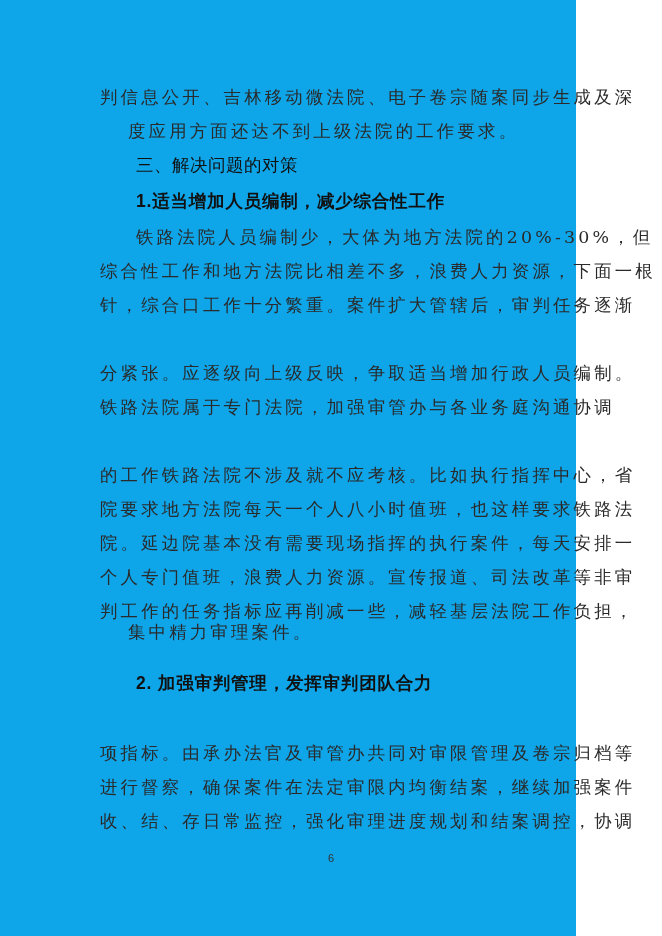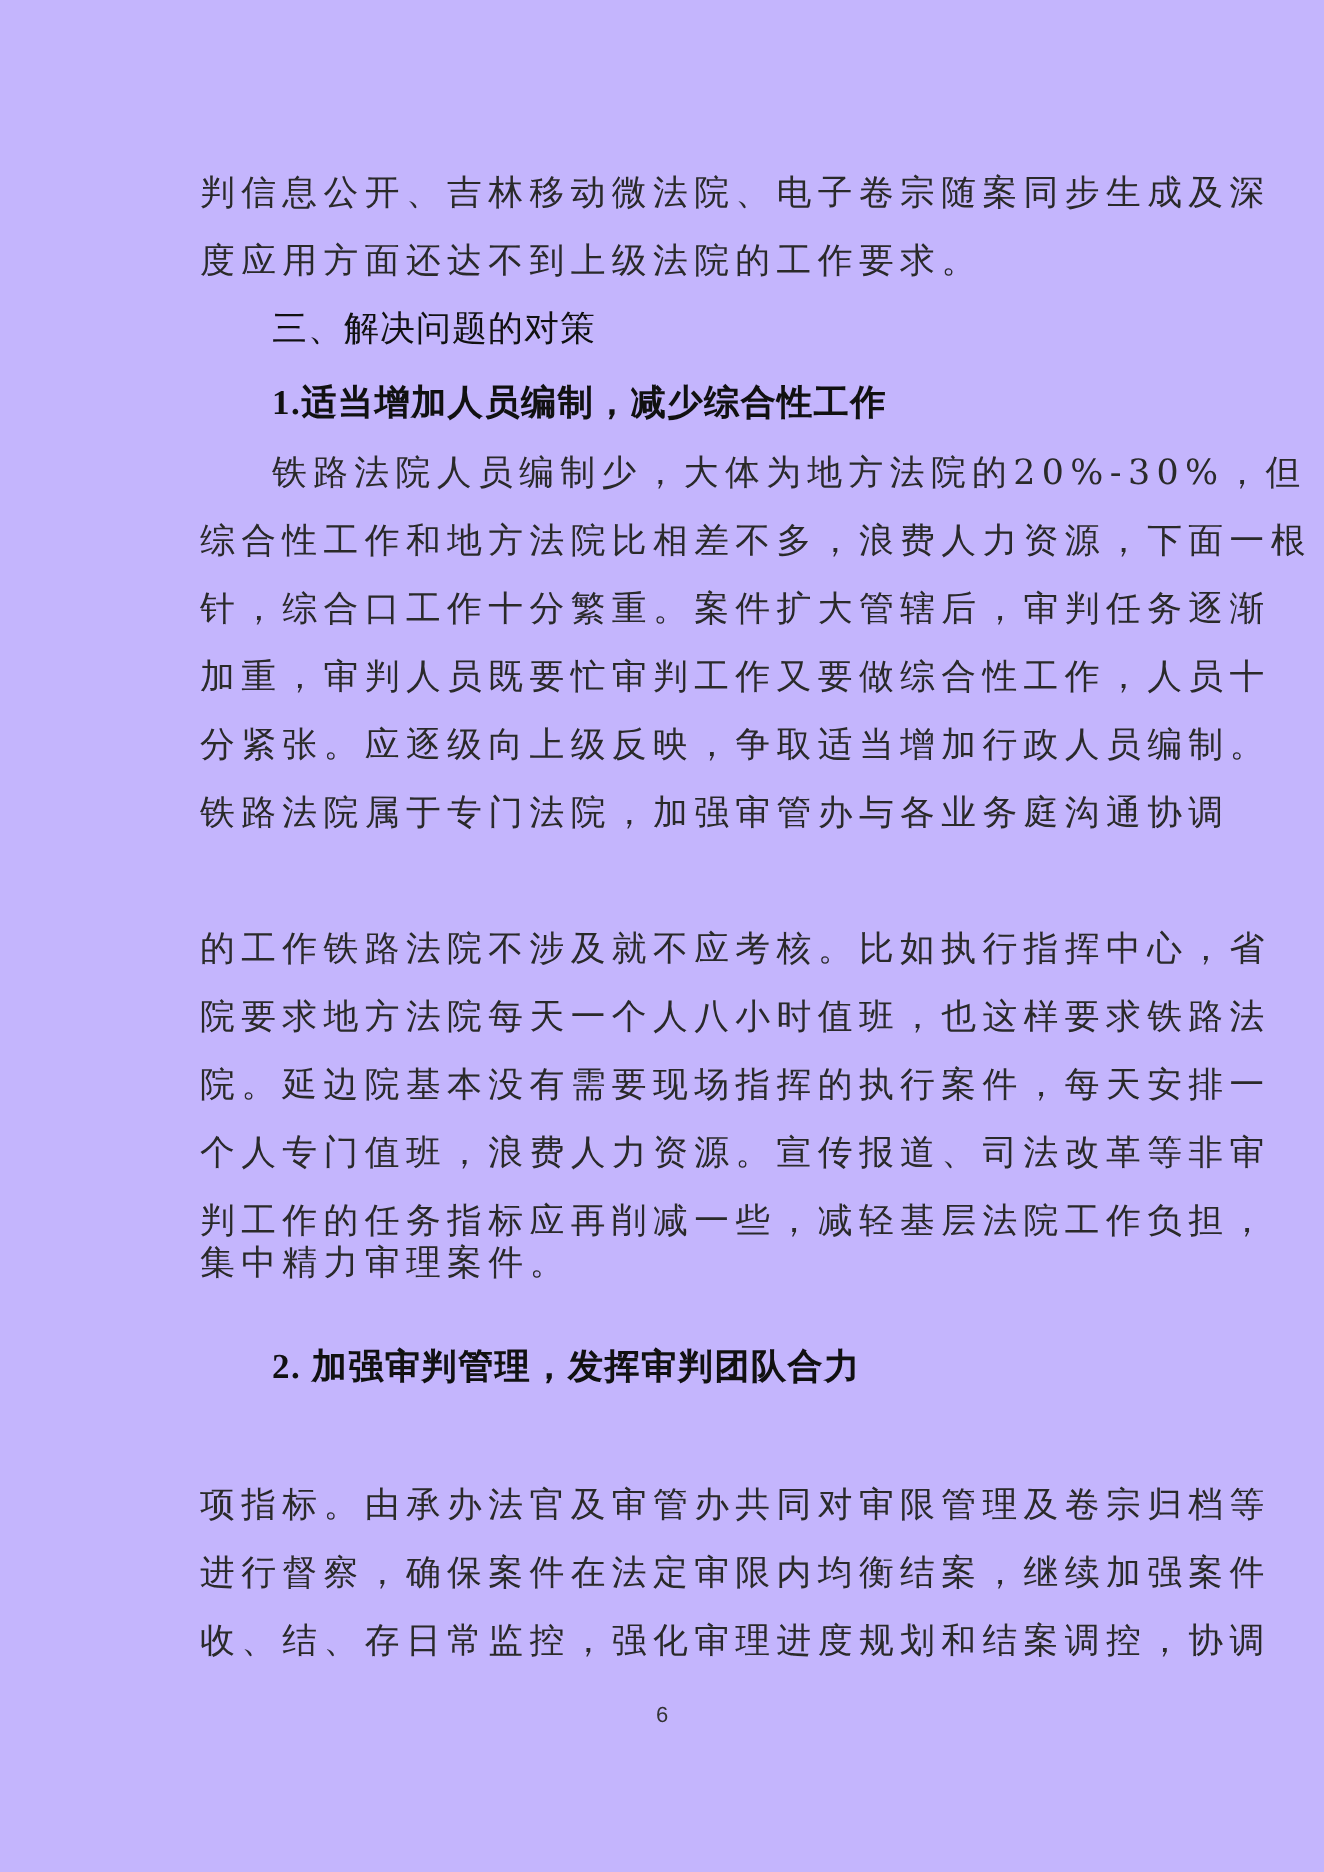--- a/index.html
+++ b/index.html
@@ -1,45 +1,45 @@
 <!DOCTYPE html>
 <html><head>
 <meta charset="utf-8">
 <style>
   html, body { margin: 0; padding: 0; background: #ffffff; }
   body { width: 662px; height: 936px; position: relative; overflow: hidden; }
-  .page { position: absolute; left: 0; top: 0; width: 662px; height: 936px; background: #c4b5fd; }
+  .page { position: absolute; left: 0; top: 0; width: 576px; height: 936px; background: #0ea5e9; }
   .line {
     position: absolute;
     left: 100px;
     width: 462px;
     height: 26px;
     line-height: 26px;
     font-family: "DejaVu Serif", "Liberation Serif", serif;
     font-size: 17.4px;
     color: #2a2a2a;
     white-space: nowrap;
     letter-spacing: 3.2px;
     text-align: justify;
     text-align-last: justify;
   }
-  .line.last { text-align-last: left; }
+  .line.last { text-align-last: left; margin-left: 28px; }
   .line.indent { left: 136px; width: 426px; }
   .heading {
     position: absolute;
     left: 136px;
     height: 28px;
     line-height: 28px;
     font-family: "DejaVu Sans", "Liberation Sans", sans-serif;
     font-size: 17.5px;
     color: #111;
     white-space: nowrap;
     letter-spacing: 0.5px;
   }
-  .heading.bold { font-weight: bold; font-family: Liberation Serif, serif; letter-spacing: 0.8px; }
+  .heading.bold { font-weight: bold; font-family: Liberation Sans, sans-serif; letter-spacing: 0.8px; }
   .page-number {
     position: absolute;
     left: 321px;
     top: 852px;
     width: 20px;
     text-align: center;
     font-family: "Liberation Sans", sans-serif;
     font-size: 11px;
     color: #333;
   }
@@ -52,21 +52,20 @@
   <div class="line" style="top:84px">判信息公开、吉林移动微法院、电子卷宗随案同步生成及深</div>
   <div class="line last" style="top:118px">度应用方面还达不到上级法院的工作要求。</div>
 
   <div class="heading" style="top:151px">三、解决问题的对策</div>
 
   <div class="heading bold" style="top:187px">1.适当增加人员编制，减少综合性工作</div>
 
   <div class="line indent" style="top:224px">铁路法院人员编制少，大体为地方法院的20%-30%，但</div>
   <div class="line" style="top:258px">综合性工作和地方法院比相差不多，浪费人力资源，下面一根</div>
   <div class="line" style="top:292px">针，综合口工作十分繁重。案件扩大管辖后，审判任务逐渐</div>
-  <div class="line" style="top:326px">加重，审判人员既要忙审判工作又要做综合性工作，人员十</div>
   <div class="line" style="top:360px">分紧张。应逐级向上级反映，争取适当增加行政人员编制。</div>
   <div class="line" style="top:394px">铁路法院属于专门法院，加强审管办与各业务庭沟通协调</div>
   <div class="line" style="top:462px">的工作铁路法院不涉及就不应考核。比如执行指挥中心，省</div>
   <div class="line" style="top:496px">院要求地方法院每天一个人八小时值班，也这样要求铁路法</div>
   <div class="line" style="top:530px">院。延边院基本没有需要现场指挥的执行案件，每天安排一</div>
   <div class="line" style="top:564px">个人专门值班，浪费人力资源。宣传报道、司法改革等非审</div>
   <div class="line" style="top:598px">判工作的任务指标应再削减一些，减轻基层法院工作负担，</div>
   <div class="line last" style="top:619px">集中精力审理案件。</div>
 
   <div class="heading bold" style="top:669px">2. 加强审判管理，发挥审判团队合力</div>

